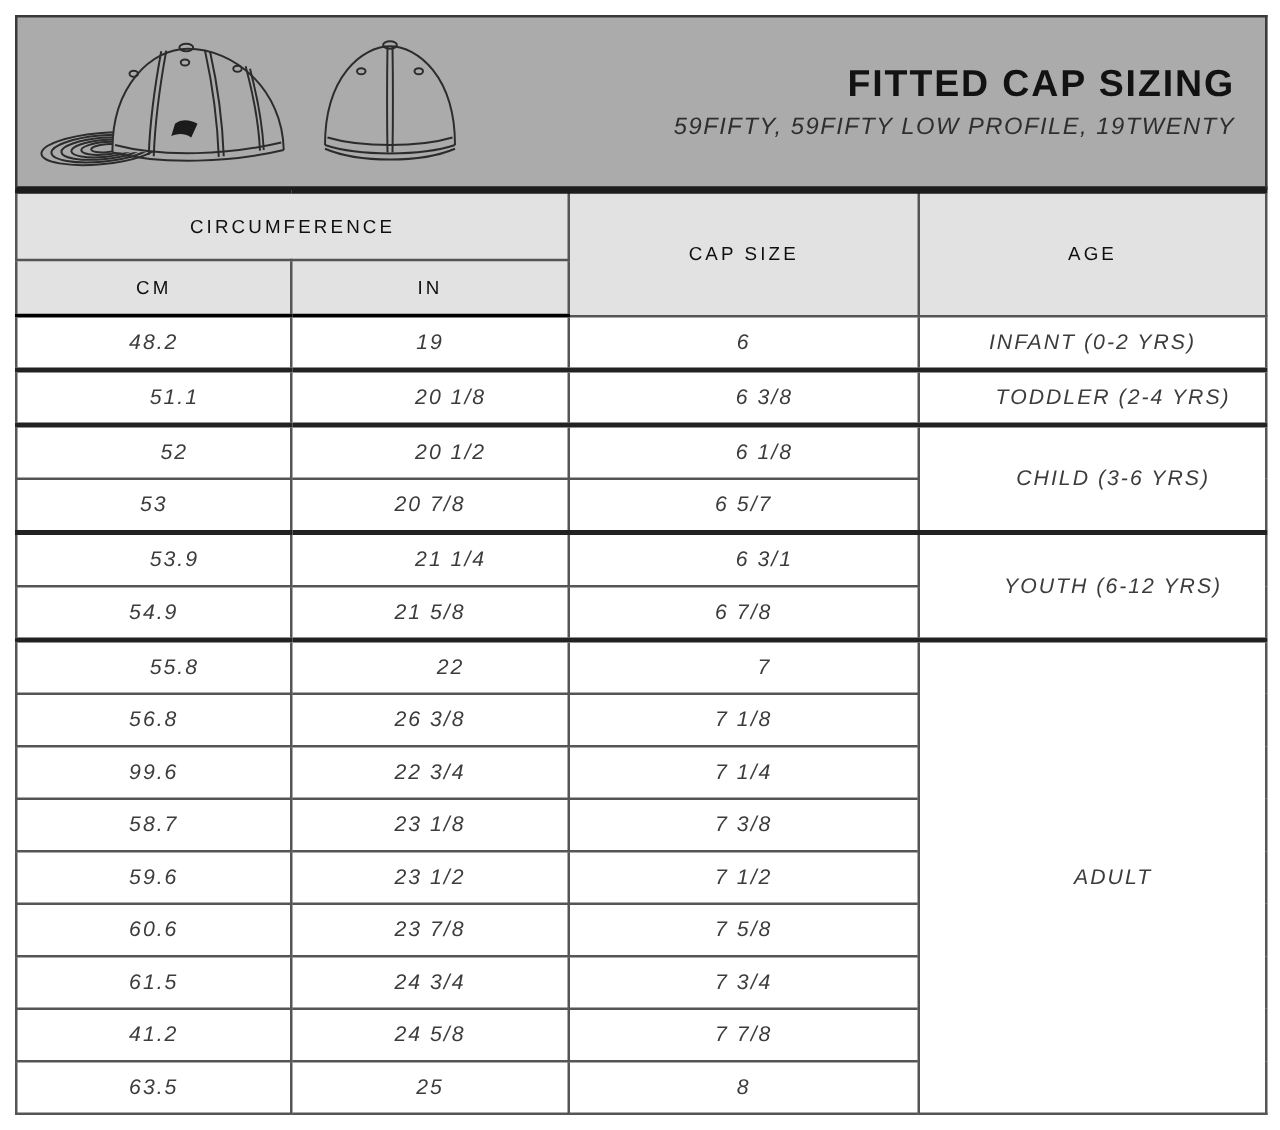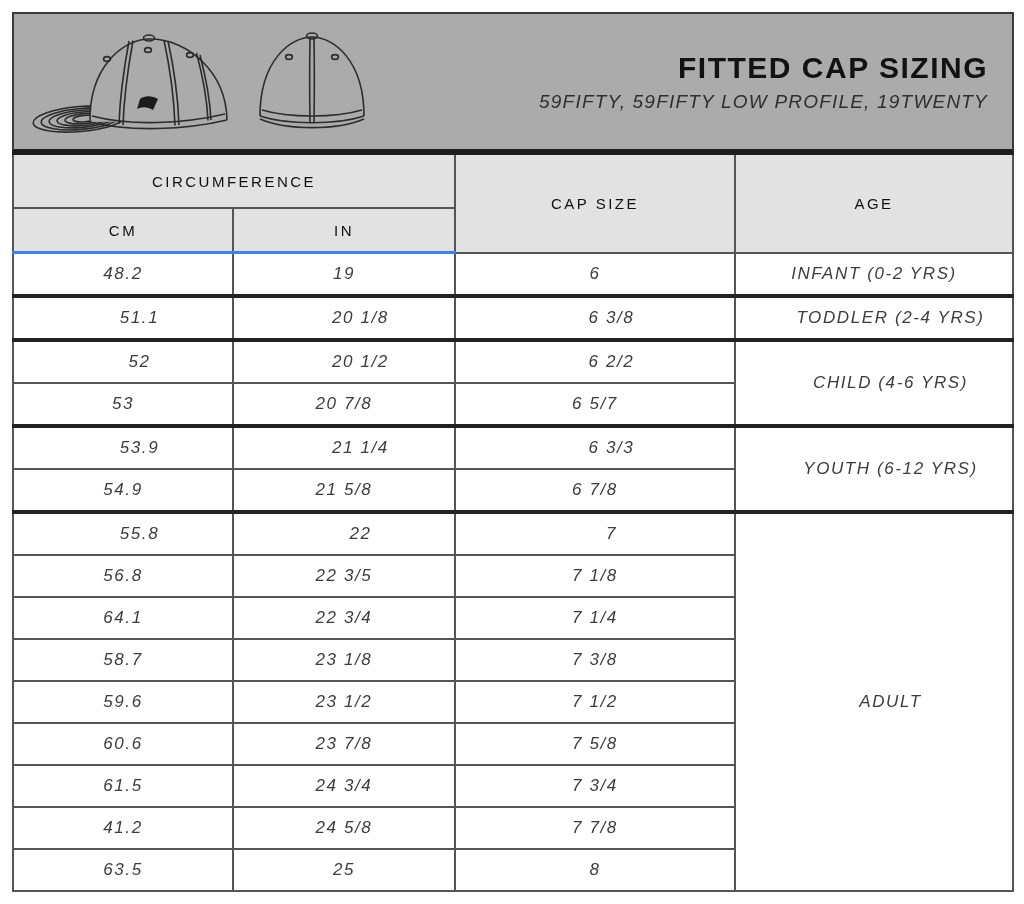--- a/index.html
+++ b/index.html
@@ -81,21 +81,21 @@
     letter-spacing: 1.6px;
     color: #3c3c3c;
     font-style: italic;
   }
   td.age {
     font-size: 16.5px;
     letter-spacing: 1.8px;
     color: #3a3a3a;
   }
   tr.group-start td { border-top: 4px solid #222222; padding-left: 34px; }
-  thead tr.hdr-sub th { border-bottom: 3px solid #3b82f6; }
+  thead tr.hdr-sub th { border-bottom: 3px solid #000000; }
 </style>
 </head>
 <body>
 
 <div class="page">
 
   <div class="header-panel">
     <div class="caps">
 
       <svg width="205" height="108" viewBox="0 0 205 108" fill="none" stroke="#2c2c2c" stroke-width="1.6">
@@ -180,52 +180,52 @@
         </tr>
         <tr class="group-start">
           <td>51.1</td>
           <td>20 1/8</td>
           <td>6 3/8</td>
           <td rowspan="1" class="age">TODDLER (2-4 YRS)</td>
         </tr>
         <tr class="group-start">
           <td>52</td>
           <td>20 1/2</td>
-          <td>6 2/2</td>
-          <td rowspan="2" class="age">CHILD (4-6 YRS)</td>
+          <td>6 1/8</td>
+          <td rowspan="2" class="age">CHILD (3-6 YRS)</td>
         </tr>
         <tr>
           <td>53</td>
           <td>20 7/8</td>
           <td>6 5/7</td>
         </tr>
         <tr class="group-start">
           <td>53.9</td>
           <td>21 1/4</td>
-          <td>6 3/3</td>
+          <td>6 3/1</td>
           <td rowspan="2" class="age">YOUTH (6-12 YRS)</td>
         </tr>
         <tr>
           <td>54.9</td>
           <td>21 5/8</td>
           <td>6 7/8</td>
         </tr>
         <tr class="group-start">
           <td>55.8</td>
           <td>22</td>
           <td>7</td>
           <td rowspan="9" class="age">ADULT</td>
         </tr>
         <tr>
           <td>56.8</td>
-          <td>22 3/5</td>
+          <td>26 3/8</td>
           <td>7 1/8</td>
         </tr>
         <tr>
-          <td>64.1</td>
+          <td>99.6</td>
           <td>22 3/4</td>
           <td>7 1/4</td>
         </tr>
         <tr>
           <td>58.7</td>
           <td>23 1/8</td>
           <td>7 3/8</td>
         </tr>
         <tr>
           <td>59.6</td>

